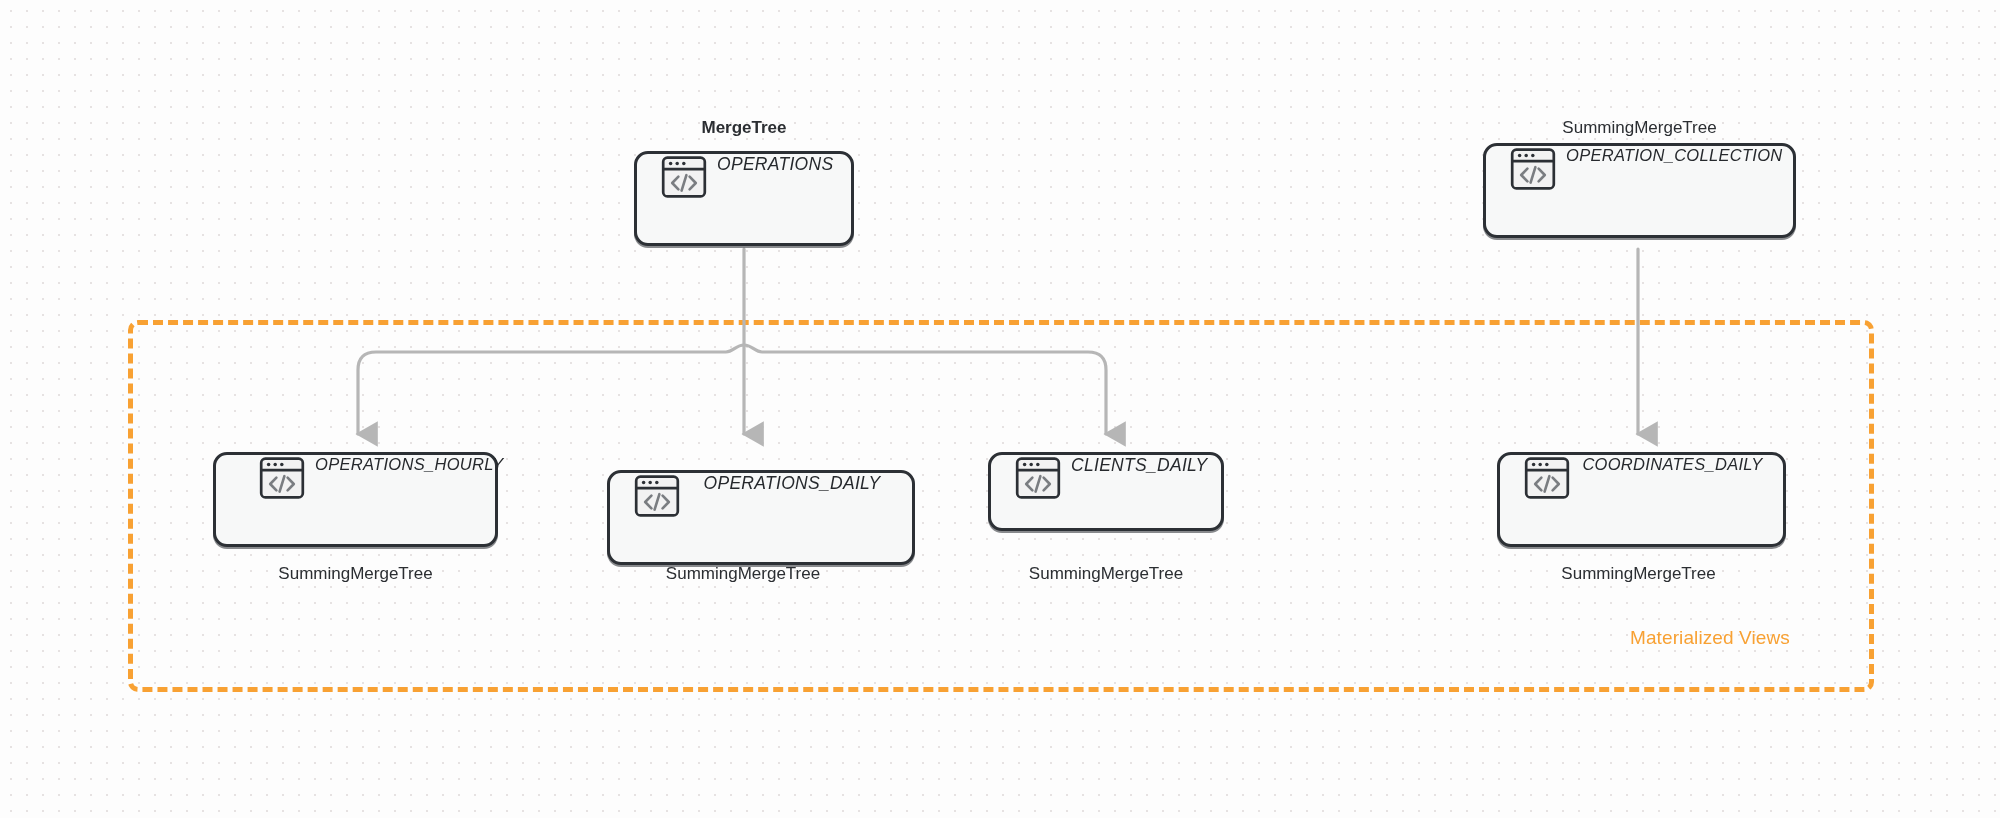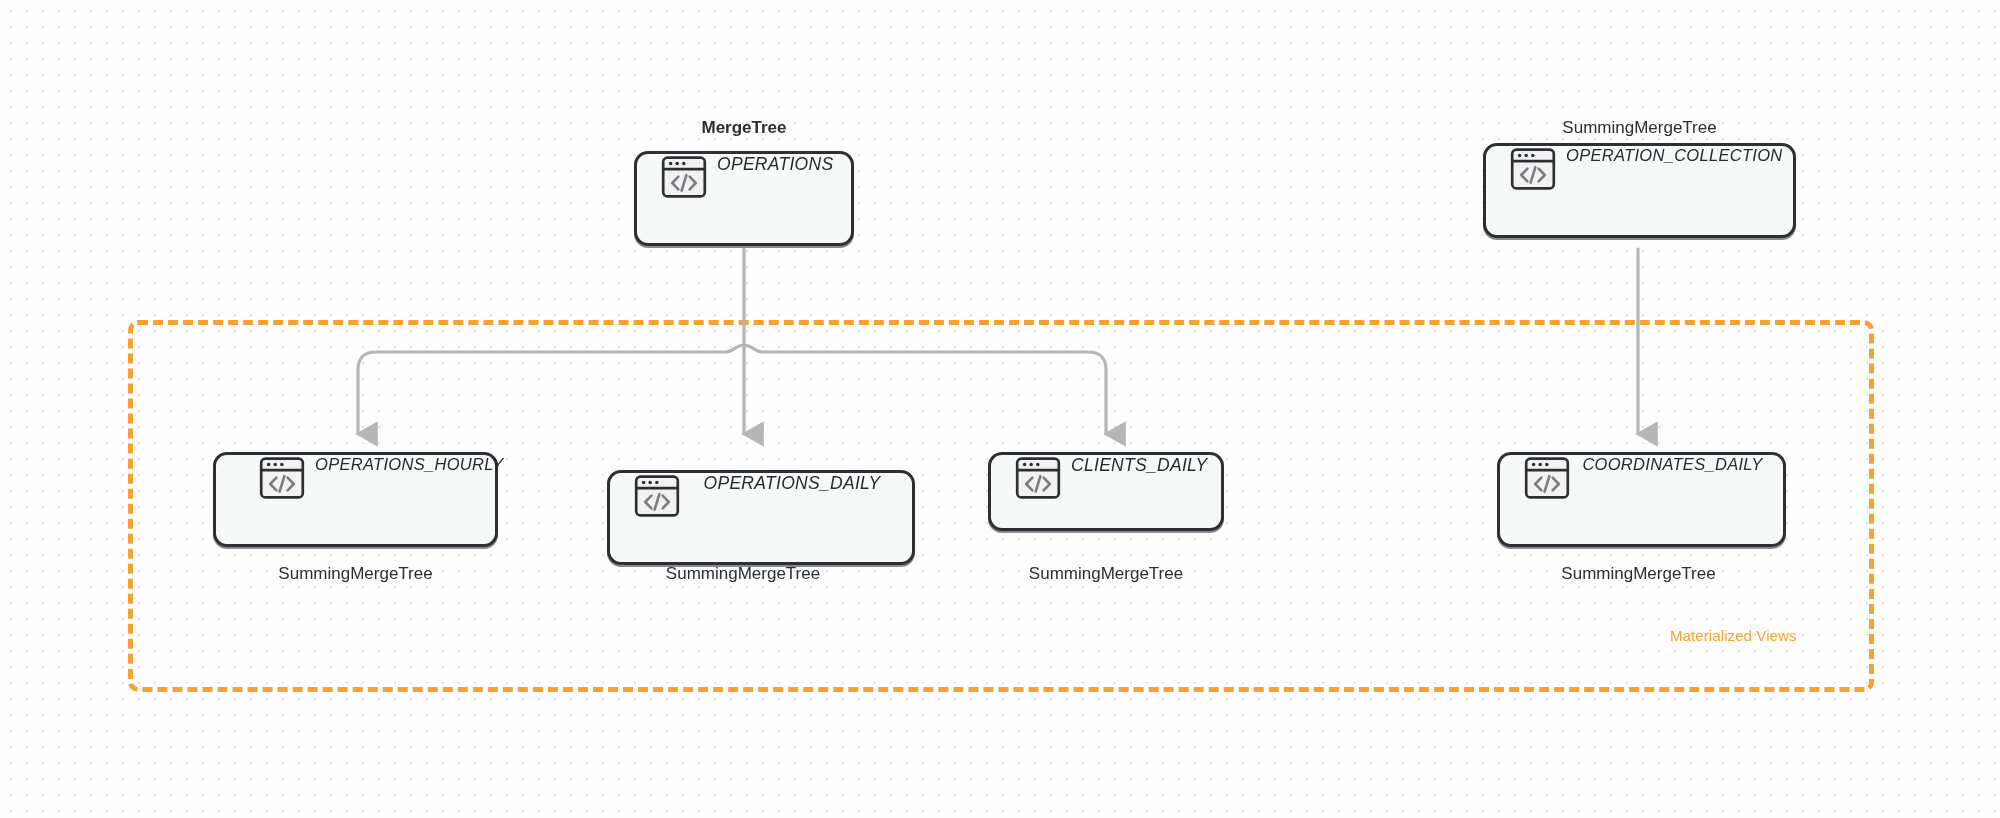--- a/index.html
+++ b/index.html
@@ -38,24 +38,23 @@
   
   .group-box {
     position: absolute;
     box-sizing: border-box;
     border: 5px dashed #f8a133;
     border-radius: 10px;
   }
   .group-label {
     position: absolute;
     color: #f8a133;
-    font-size: 15px;
+    font-size: 19px;
     letter-spacing: 0.1px;
     white-space: nowrap;
-    margin-left: 40px;
   }
 
   
   .node {
     position: absolute;
     box-sizing: border-box;
     display: flex;
     background: #f7f8f8;
     border: 3px solid #2c3035;
     border-radius: 14px;

